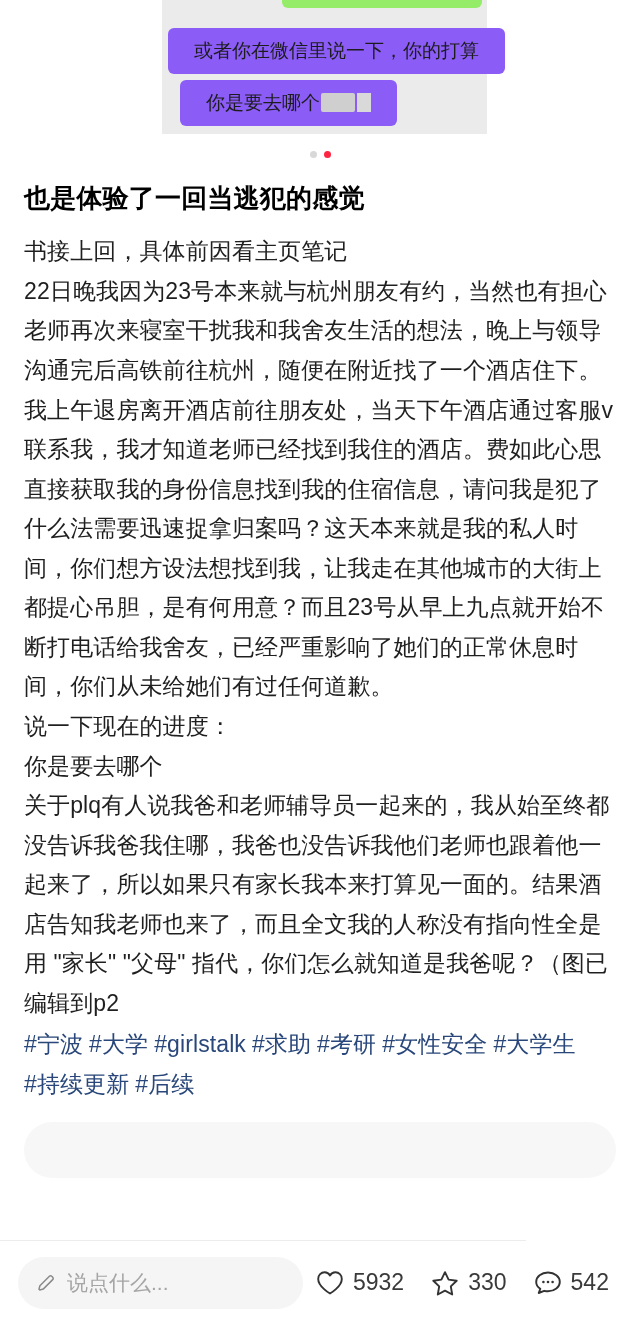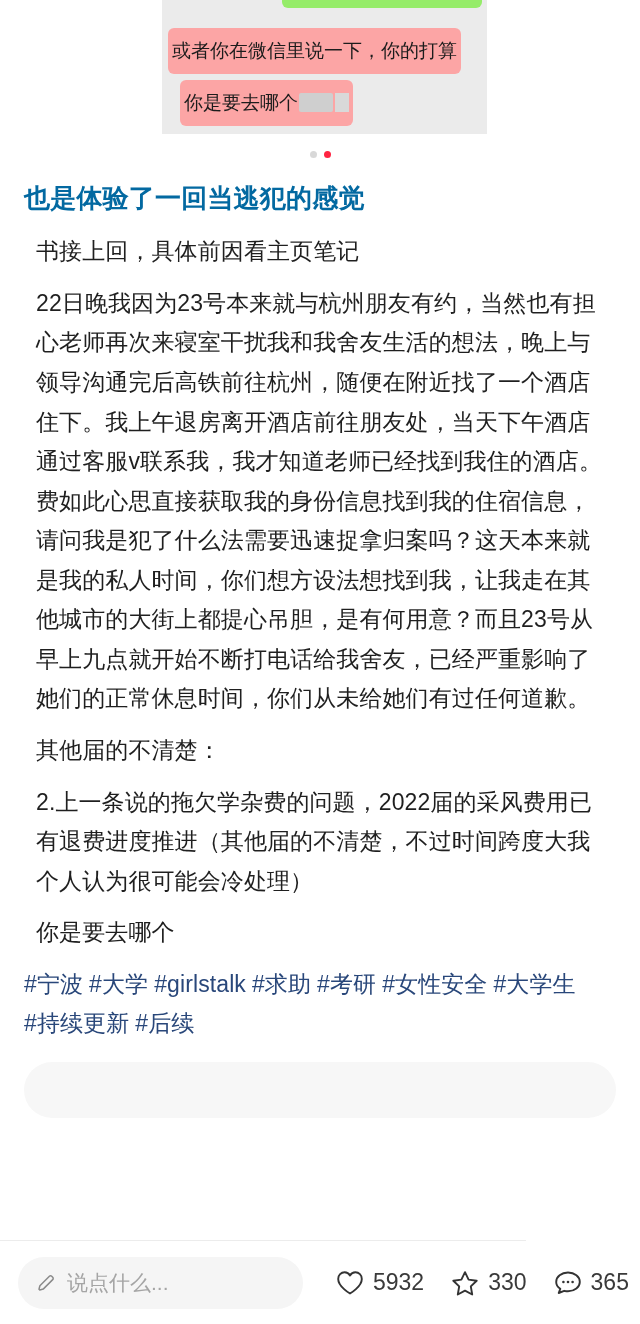--- a/index.html
+++ b/index.html
@@ -26,26 +26,26 @@
     overflow: hidden;
   }
   .chat-inner {
     position: absolute;
     left: 162px; top: 0;
     width: 325px; height: 134px;
     background: #ebebeb;
   }
   .bubble {
     position: absolute;
-    background: #fca5a5;
+    background: #8b5cf6;
     border-radius: 6px;
     font-size: 19px;
     color: #1c1c1c;
     line-height: 1.35;
-    padding: 10px 4px;
+    padding: 10px 26px;
     white-space: nowrap;
   }
   .bubble.green {
     background: #95ec69;
     left: 120px; top: -22px;
     width: 200px; height: 30px;
     padding: 0;
     border-radius: 6px;
   }
   .bubble.b1 { left: 6px; top: 28px; }
@@ -77,32 +77,32 @@
   .dot { width: 7px; height: 7px; border-radius: 50%; background: #d8d8d8; }
   .dot.active { background: #ff2442; }
 
   
   .note {
     padding: 0 24px;
   }
   .note-title {
     font-size: 26px;
     font-weight: 700;
-    color: #0369a1;
+    color: #000000;
     line-height: 1.4;
     margin: 6px 0 16px 0;
     letter-spacing: 0.2px;
   }
   .note-body {
     font-size: 23px;
     line-height: 1.72;
     color: #1f1f1f;
     letter-spacing: 0.1px;
   }
-  .note-body p { margin: 12px; }
+  .note-body p { margin: 0; }
   .tags {
     font-size: 23px;
     line-height: 1.72;
     color: #2a4f7c;
     margin-top: 2px;
   }
   .tag { color: #29477a; margin-right: 6px; white-space: nowrap; }
 
   
   .related {
@@ -118,21 +118,21 @@
   
   .bottom-bar {
     position: absolute;
     left: 0; bottom: 0;
     width: 526px; height: 84px;
     background: #ffffff;
     border-top: 1px solid #ececec;
     display: flex;
     align-items: center;
     padding: 0 18px;
-    gap: 32px;
+    gap: 12px;
   }
   .comment-box {
     flex: 0 0 285px;
     height: 52px;
     background: #f5f5f5;
     border-radius: 26px;
     display: flex;
     align-items: center;
     padding: 0 18px;
     gap: 10px;
@@ -168,23 +168,23 @@
   <div class="dots">
     <span class="dot"></span>
     <span class="dot active"></span>
   </div>
 
   <div class="note">
     <div class="note-title">也是体验了一回当逃犯的感觉</div>
     <div class="note-body">
       <p>书接上回，具体前因看主页笔记</p>
       <p>22日晚我因为23号本来就与杭州朋友有约，当然也有担心老师再次来寝室干扰我和我舍友生活的想法，晚上与领导沟通完后高铁前往杭州，随便在附近找了一个酒店住下。我上午退房离开酒店前往朋友处，当天下午酒店通过客服v联系我，我才知道老师已经找到我住的酒店。费如此心思直接获取我的身份信息找到我的住宿信息，请问我是犯了什么法需要迅速捉拿归案吗？这天本来就是我的私人时间，你们想方设法想找到我，让我走在其他城市的大街上都提心吊胆，是有何用意？而且23号从早上九点就开始不断打电话给我舍友，已经严重影响了她们的正常休息时间，你们从未给她们有过任何道歉。</p>
-      <p>其他届的不清楚：</p>
-      <p>2.上一条说的拖欠学杂费的问题，2022届的采风费用已有退费进度推进（其他届的不清楚，不过时间跨度大我个人认为很可能会冷处理）</p>
+      <p>说一下现在的进度：</p>
       <p>你是要去哪个</p>
+      <p>关于plq有人说我爸和老师辅导员一起来的，我从始至终都没告诉我爸我住哪，我爸也没告诉我他们老师也跟着他一起来了，所以如果只有家长我本来打算见一面的。结果酒店告知我老师也来了，而且全文我的人称没有指向性全是用 "家长" "父母" 指代，你们怎么就知道是我爸呢？（图已编辑到p2</p>
       <div class="tags">
         <span class="tag">#宁波</span><span class="tag">#大学</span><span class="tag">#girlstalk</span><span class="tag">#求助</span><span class="tag">#考研</span><span class="tag">#女性安全</span><span class="tag">#大学生</span><span class="tag">#持续更新</span><span class="tag">#后续</span>
       </div>
     </div>
   </div>
 
   <div class="related">
     
     
     
@@ -221,18 +221,18 @@
 
       <div class="action">
         <span>
           <svg width="30" height="28" viewBox="0 0 30 28">
             <path d="M15 3.5c6.6 0 11.8 4.1 11.8 9.4S21.6 22.3 15 22.3c-1.3 0-2.6-.2-3.8-.5l-5.5 2.2 1.6-4.2C4.7 18.1 3.2 15.6 3.2 12.9 3.2 7.6 8.4 3.5 15 3.5z" fill="none" stroke="#333" stroke-width="1.9" stroke-linejoin="round"></path>
             <circle cx="10.4" cy="13" r="1.3" fill="#333"></circle>
             <circle cx="15" cy="13" r="1.3" fill="#333"></circle>
             <circle cx="19.6" cy="13" r="1.3" fill="#333"></circle>
           </svg>
         </span>
-        <span>365</span>
+        <span>542</span>
       </div>
     </div>
   </div>
 
 </div>
 
 </body></html>

